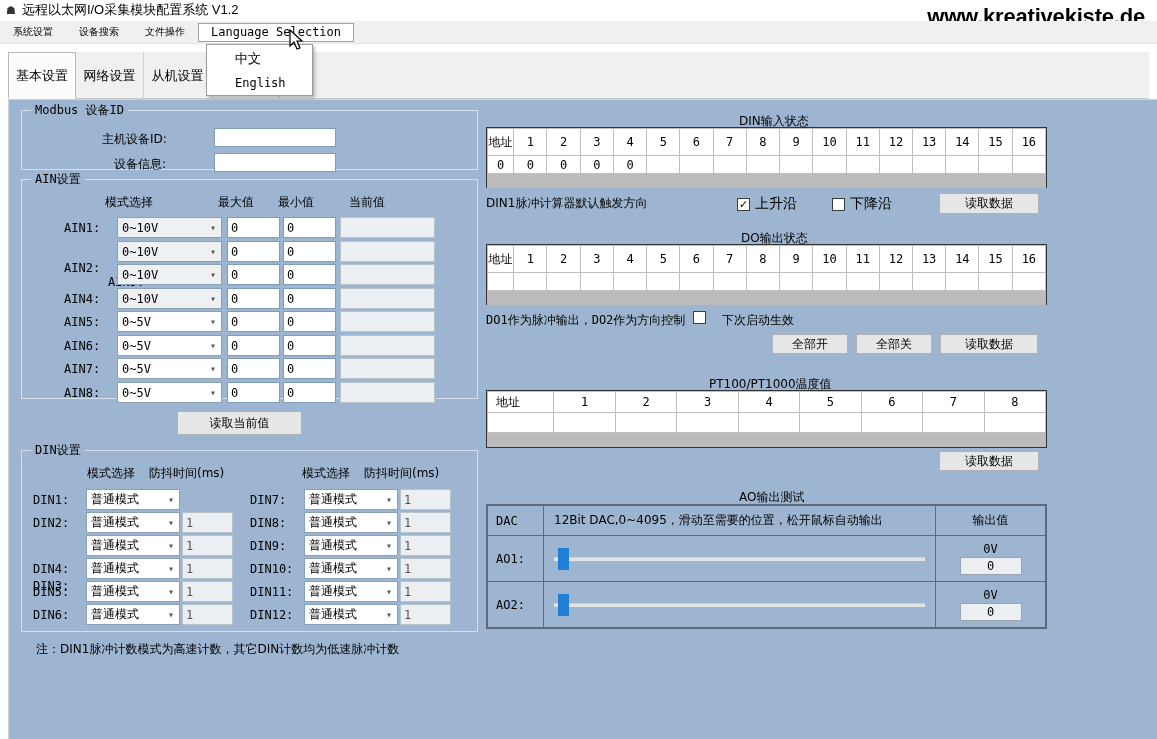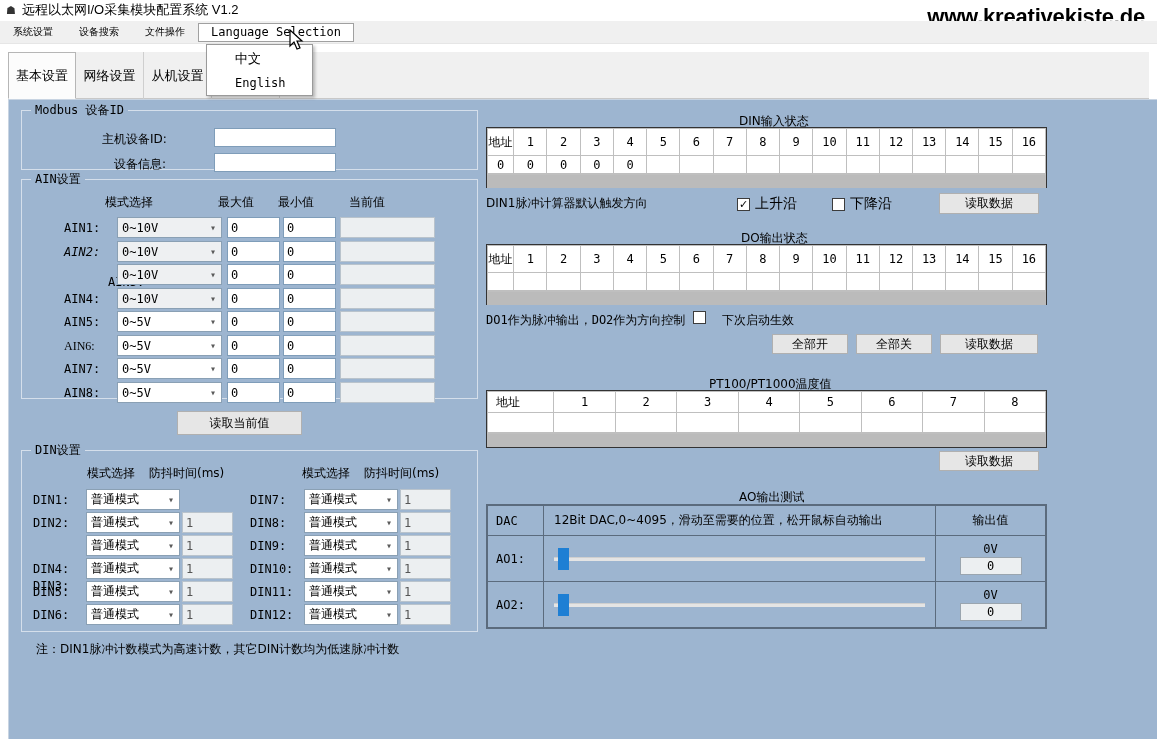--- a/index.html
+++ b/index.html
@@ -294,21 +294,21 @@
 
       <div class="lbl mono" style="left:42px; top:41px;">AIN1:</div>
       <div class="combo" style="left:95px; top:37px; width:105px; height:21px;">
         <span class="cv">0~10V</span>
           <span class="chev">▾</span>
       </div>
       <input class="txt" style="left: 205px; top: 37px; width: 53px; height: 21px;" value="0">
       <input class="txt" style="left: 261px; top: 37px; width: 53px; height: 21px;" value="0">
       <input class="txt readonly" style="left: 318px; top: 37px; width: 95px; height: 21px;" readonly="" value="">
 
-      <div class="lbl mono" style="left:42px; top:65px;font-style:italic;">AIN2:</div>
+      <div class="lbl mono" style="left:42px; top:81px;">AIN2:</div>
       <div class="combo" style="left:95px; top:61px; width:105px; height:21px;">
         <span class="cv">0~10V</span>
           <span class="chev">▾</span>
       </div>
       <input class="txt" style="left: 205px; top: 61px; width: 53px; height: 21px;" value="0">
       <input class="txt" style="left: 261px; top: 61px; width: 53px; height: 21px;" value="0">
       <input class="txt readonly" style="left: 318px; top: 61px; width: 95px; height: 21px;" readonly="" value="">
 
       <div class="lbl mono" style="left:42px; top:95px;margin-left:44px;">AIN3:</div>
       <div class="combo" style="left:95px; top:84px; width:105px; height:21px;">
@@ -330,21 +330,21 @@
 
       <div class="lbl mono" style="left:42px; top:135px;">AIN5:</div>
       <div class="combo white" style="left:95px; top:131px; width:105px; height:21px;">
         <span class="cv">0~5V</span>
           <span class="chev">▾</span>
       </div>
       <input class="txt" style="left: 205px; top: 131px; width: 53px; height: 21px;" value="0">
       <input class="txt" style="left: 261px; top: 131px; width: 53px; height: 21px;" value="0">
       <input class="txt readonly" style="left: 318px; top: 131px; width: 95px; height: 21px;" readonly="" value="">
 
-      <div class="lbl mono" style="left:42px; top:159px;font-family:Liberation Serif, serif;">AIN6:</div>
+      <div class="lbl mono" style="left:42px; top:159px;">AIN6:</div>
       <div class="combo white" style="left:95px; top:155px; width:105px; height:21px;">
         <span class="cv">0~5V</span>
           <span class="chev">▾</span>
       </div>
       <input class="txt" style="left: 205px; top: 155px; width: 53px; height: 21px;" value="0">
       <input class="txt" style="left: 261px; top: 155px; width: 53px; height: 21px;" value="0">
       <input class="txt readonly" style="left: 318px; top: 155px; width: 95px; height: 21px;" readonly="" value="">
 
       <div class="lbl mono" style="left:42px; top:182px;">AIN7:</div>
       <div class="combo white" style="left:95px; top:178px; width:105px; height:21px;">

